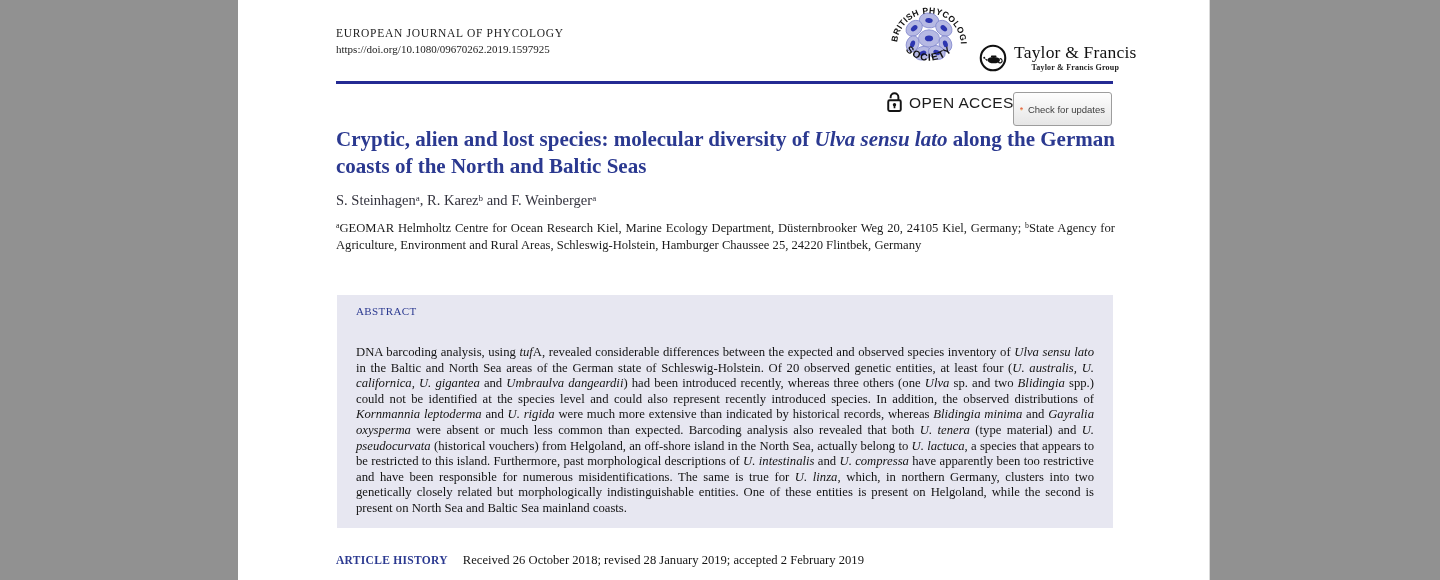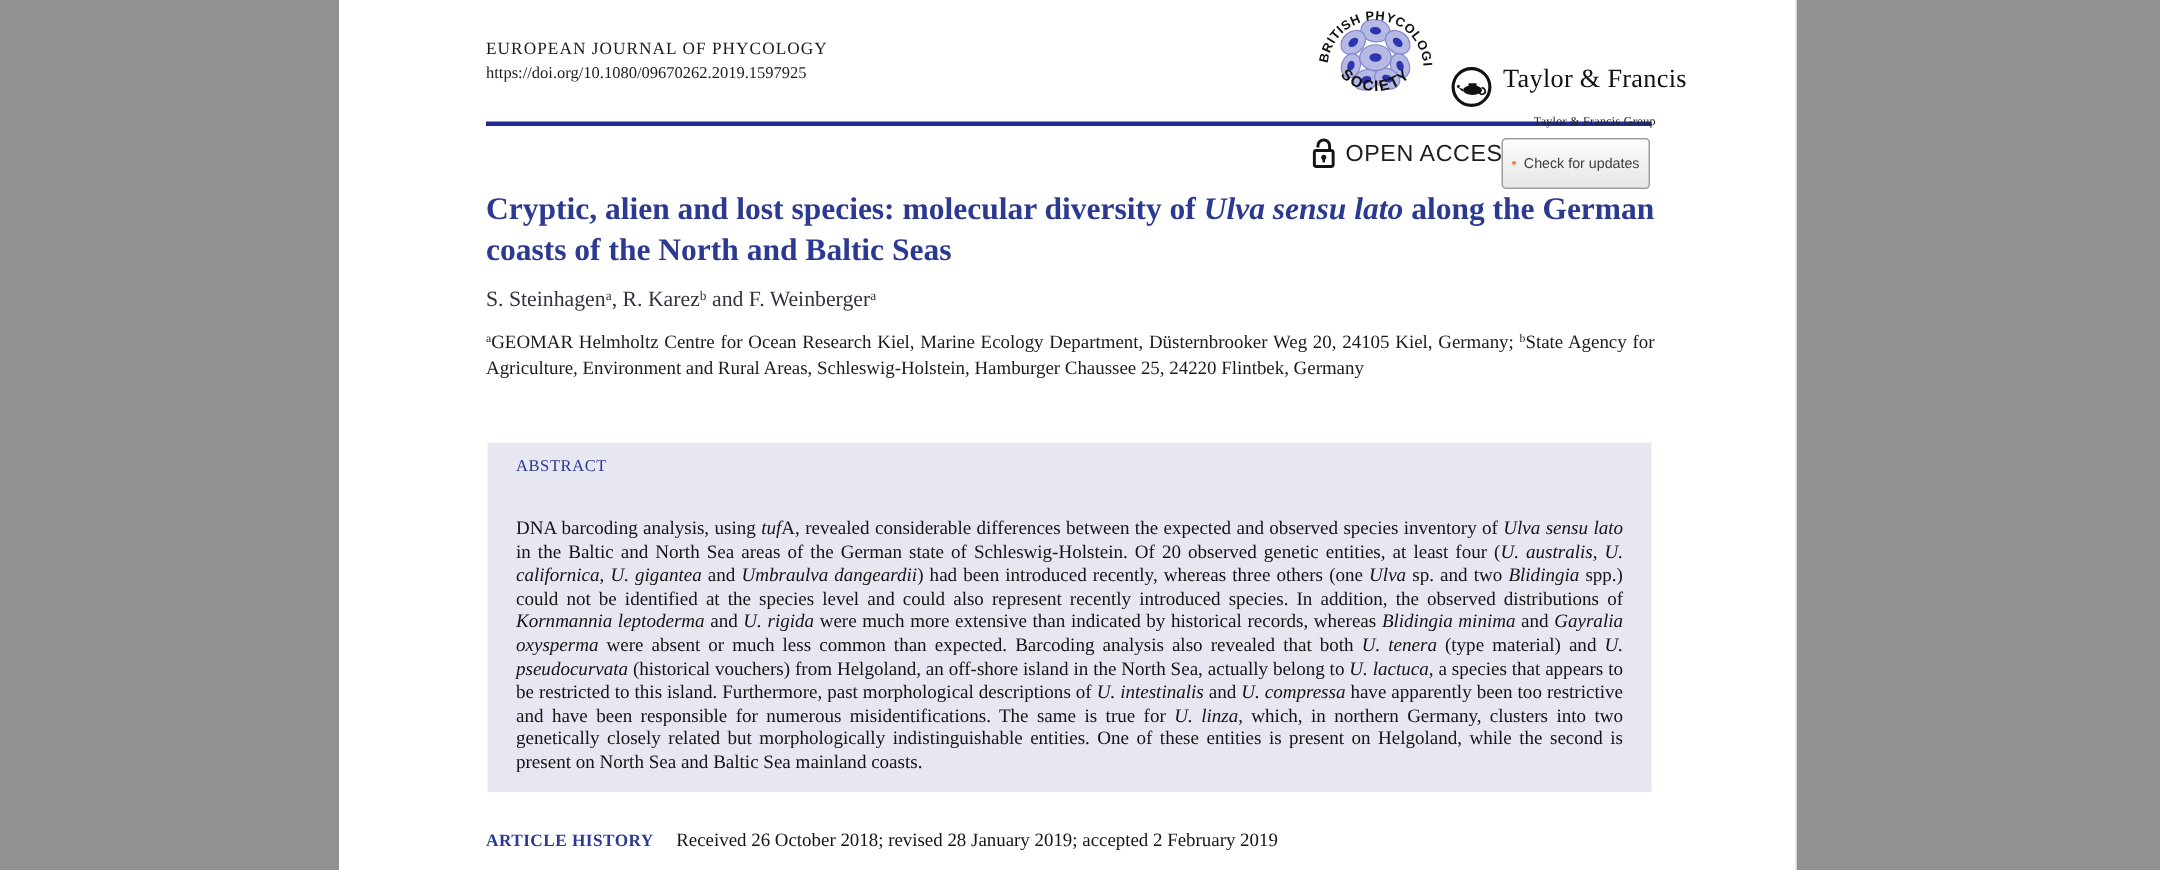--- a/index.html
+++ b/index.html
@@ -1,21 +1,21 @@
 <!DOCTYPE html>
 <html><head>
 <meta charset="utf-8">
 <style>
   * { margin: 0; padding: 0; box-sizing: border-box; }
   html, body { width: 1440px; height: 580px; overflow: hidden; }
   body { background: #919191; font-family: "Liberation Serif", serif; }
 
   .stage { position: relative; width: 1440px; height: 580px; background: #919191; }
   .page {
-    position: absolute; left: 226px; top: 0; width: 972px; height: 580px;
+    position: absolute; left: 238px; top: 0; width: 972px; height: 580px;
     background: #ffffff; border-right: 1px solid #d9d9d9;
   }
 
   
   .masthead-name {
     position: absolute; left: 98px; top: 27px;
     font-size: 11.5px; letter-spacing: 0.7px; color: #1c1c1c;
   }
   .masthead-doi {
     position: absolute; left: 98px; top: 43px;
@@ -28,21 +28,21 @@
 
   
   .society-logo { position: absolute; left: 652px; top: -3px; width: 78px; height: 82px; overflow: hidden; }
   .society-logo svg { display: block; }
 
   
   .tf-logo { position: absolute; left: 741px; top: 42px; display: flex; align-items: flex-start; text-align: center; }
   .tf-lamp { width: 28px; height: 28px; margin-top: 2px; }
   .tf-words { margin-left: 7px; }
   .tf-name { font-size: 17.5px; color: #111; line-height: 20px; letter-spacing: 0.2px; }
-  .tf-group { font-size: 8px; color: #222; margin-top: 14px; letter-spacing: 0.2px; }
+  .tf-group { font-size: 8px; color: #222; margin-top: 1px; letter-spacing: 0.2px; font-weight: bold; }
 
   
   .oa-lock { position: absolute; left: 648px; top: 91px; width: 17px; height: 22px; }
   .oa-label {
     position: absolute; left: 671px; top: 94px;
     font-family: "Liberation Sans", sans-serif; font-size: 15.5px; color: #1d1d1d; letter-spacing: 0.4px;
   }
   .check-btn {
     position: absolute; left: 775px; top: 92px; width: 99px; height: 21px;
     border: 1px solid #9d9d9d; border-radius: 3px;

